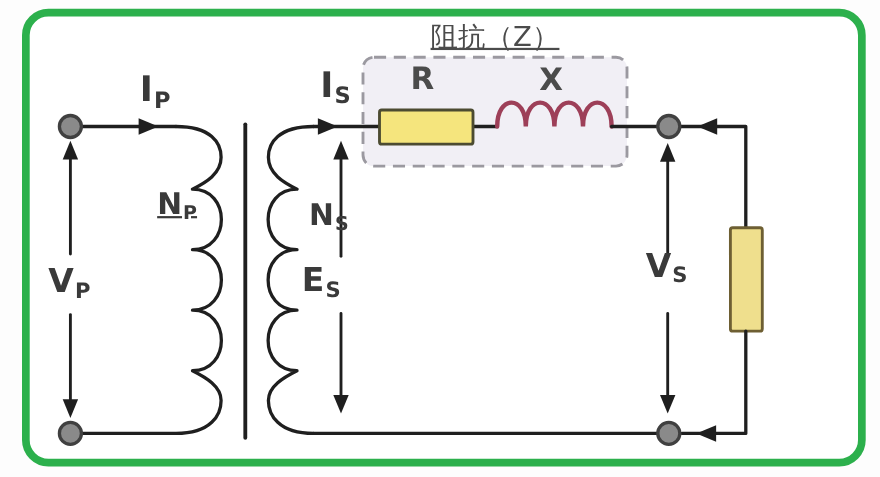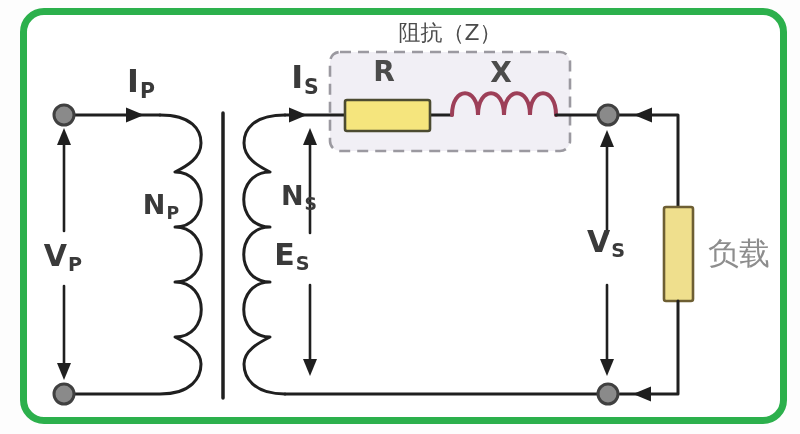--- a/index.html
+++ b/index.html
@@ -26,21 +26,21 @@
   .loadrect{fill:var(--load-fill,#efdf8d);stroke:var(--load-border,#6e5f33);stroke-width:2.6;}
   .lbl{
     position:absolute;transform:translate(-50%,-50%);
     font-weight:bold;color:var(--label-dark,#3a3a3a);
     white-space:nowrap;line-height:1;
   }
   .lbl sub{font-size:64%;vertical-align:-0.28em;margin-left:1px;}
   .sz28{font-size:32px;margin-left:24px;}
   .sz27{font-size:27px;}
   .sz30{font-size:30px;text-align:right;}
-  .cjk-title{font-size:22px;font-weight:500;color:var(--label-gray,#4b4b4b);}
+  .cjk-title{font-size:25px;font-weight:500;color:var(--label-gray,#4b4b4b);text-decoration:underline;}
   .rx-lbl{font-size:28px;color:var(--label-gray,#4b4b4b);}
   .load-lbl{font-size:31px;font-weight:500;color:var(--load-label-gray,#8d8d8d);}
 </style>
 </head>
 <body>
 
 <div class="stage">
 
   <div class="frame"></div>
 
@@ -111,35 +111,34 @@
   <div class="lbl rx-lbl" style="left:501px;top:73px;">X</div>
 
   <div class="lbl sz28" style="left:117px;top:83px;">
     <span>I</span><sub>P</sub>
   </div>
 
   <div class="lbl sz28" style="left:281px;top:79px;">
     <span>I</span><sub>S</sub>
   </div>
 
-  <div class="lbl sz27" style="left:161px;top:207px;">
+  <div class="lbl sz27" style="left:161px;top:188px;text-decoration:underline;">
     <span>N</span><sub>P</sub>
   </div>
 
   <div class="lbl sz27" style="left:280px;top:198px;margin-left:19px;">
     <span>N</span><sub>S</sub>
   </div>
 
   <div class="lbl sz30" style="left:63px;top:258px;">
     <span>V</span><sub>P</sub>
   </div>
 
   <div class="lbl sz30" style="left:292px;top:257px;">
     <span>E</span><sub>S</sub>
   </div>
 
   <div class="lbl sz30" style="left:606px;top:244px;">
     <span>V</span><sub>S</sub>
   </div>
 
-  <div class="lbl load-lbl" style="left:739px;top:253px;">负载</div>
 
 </div>
 
 </body></html>

